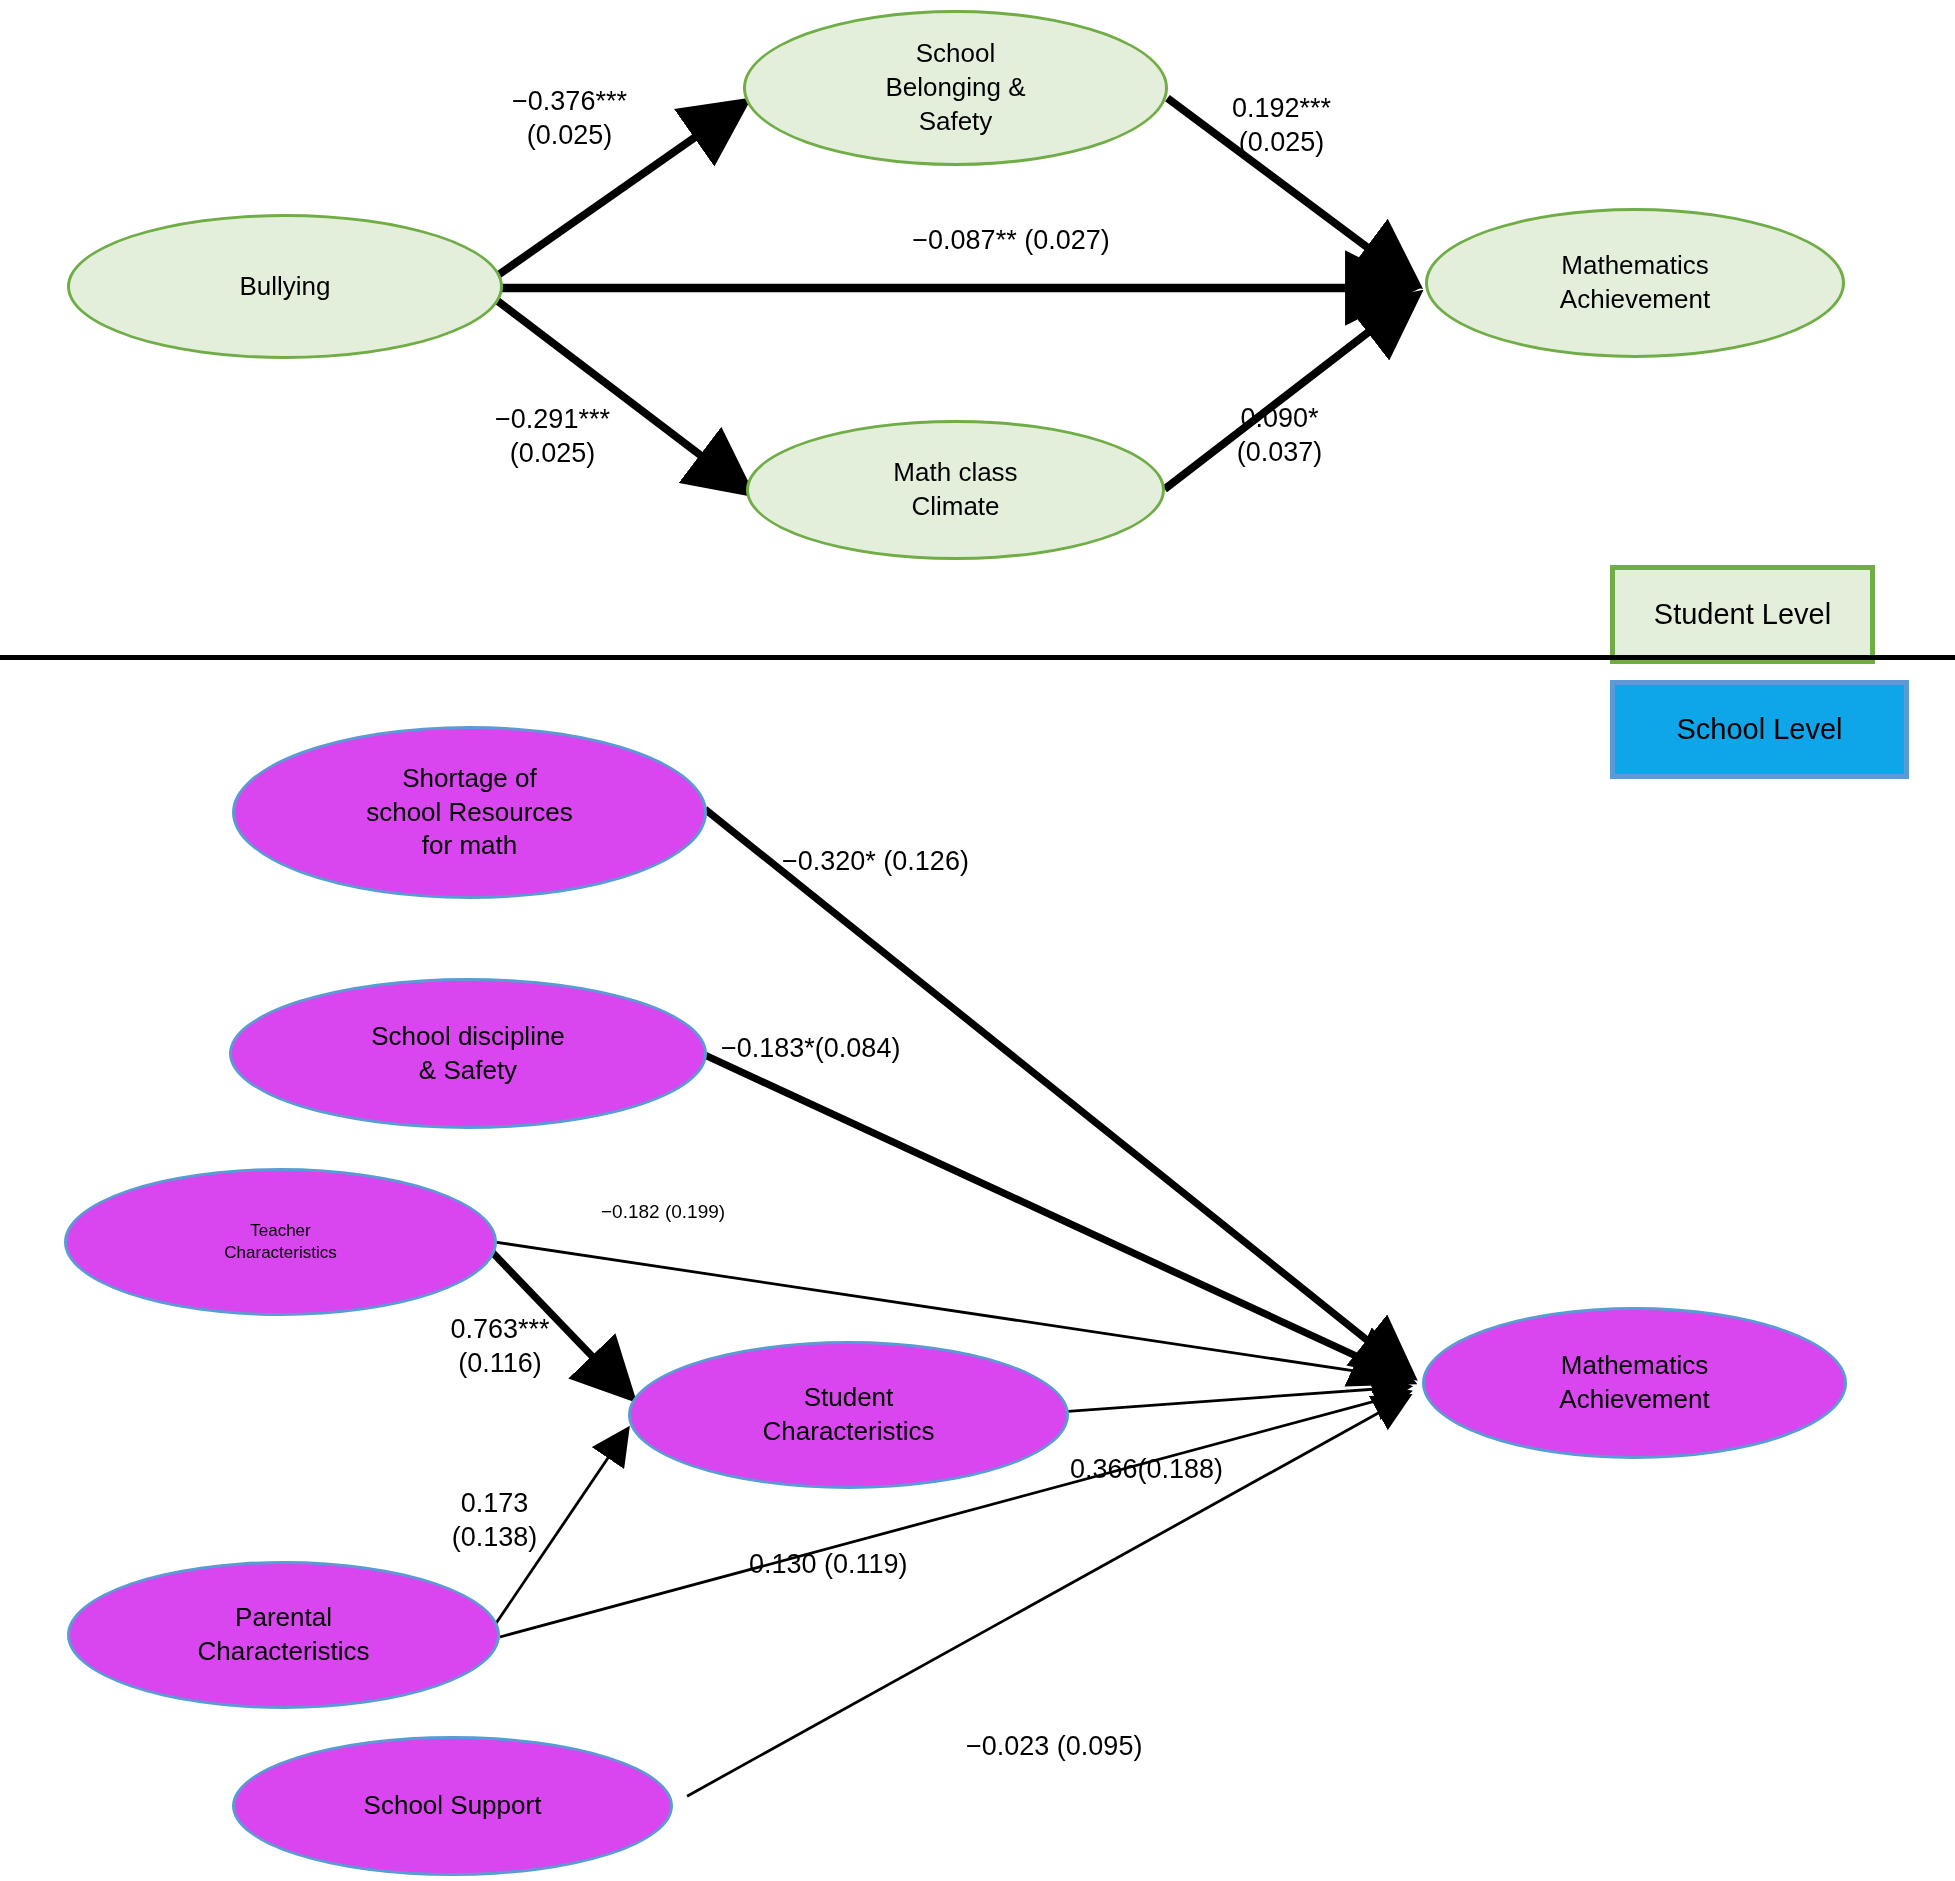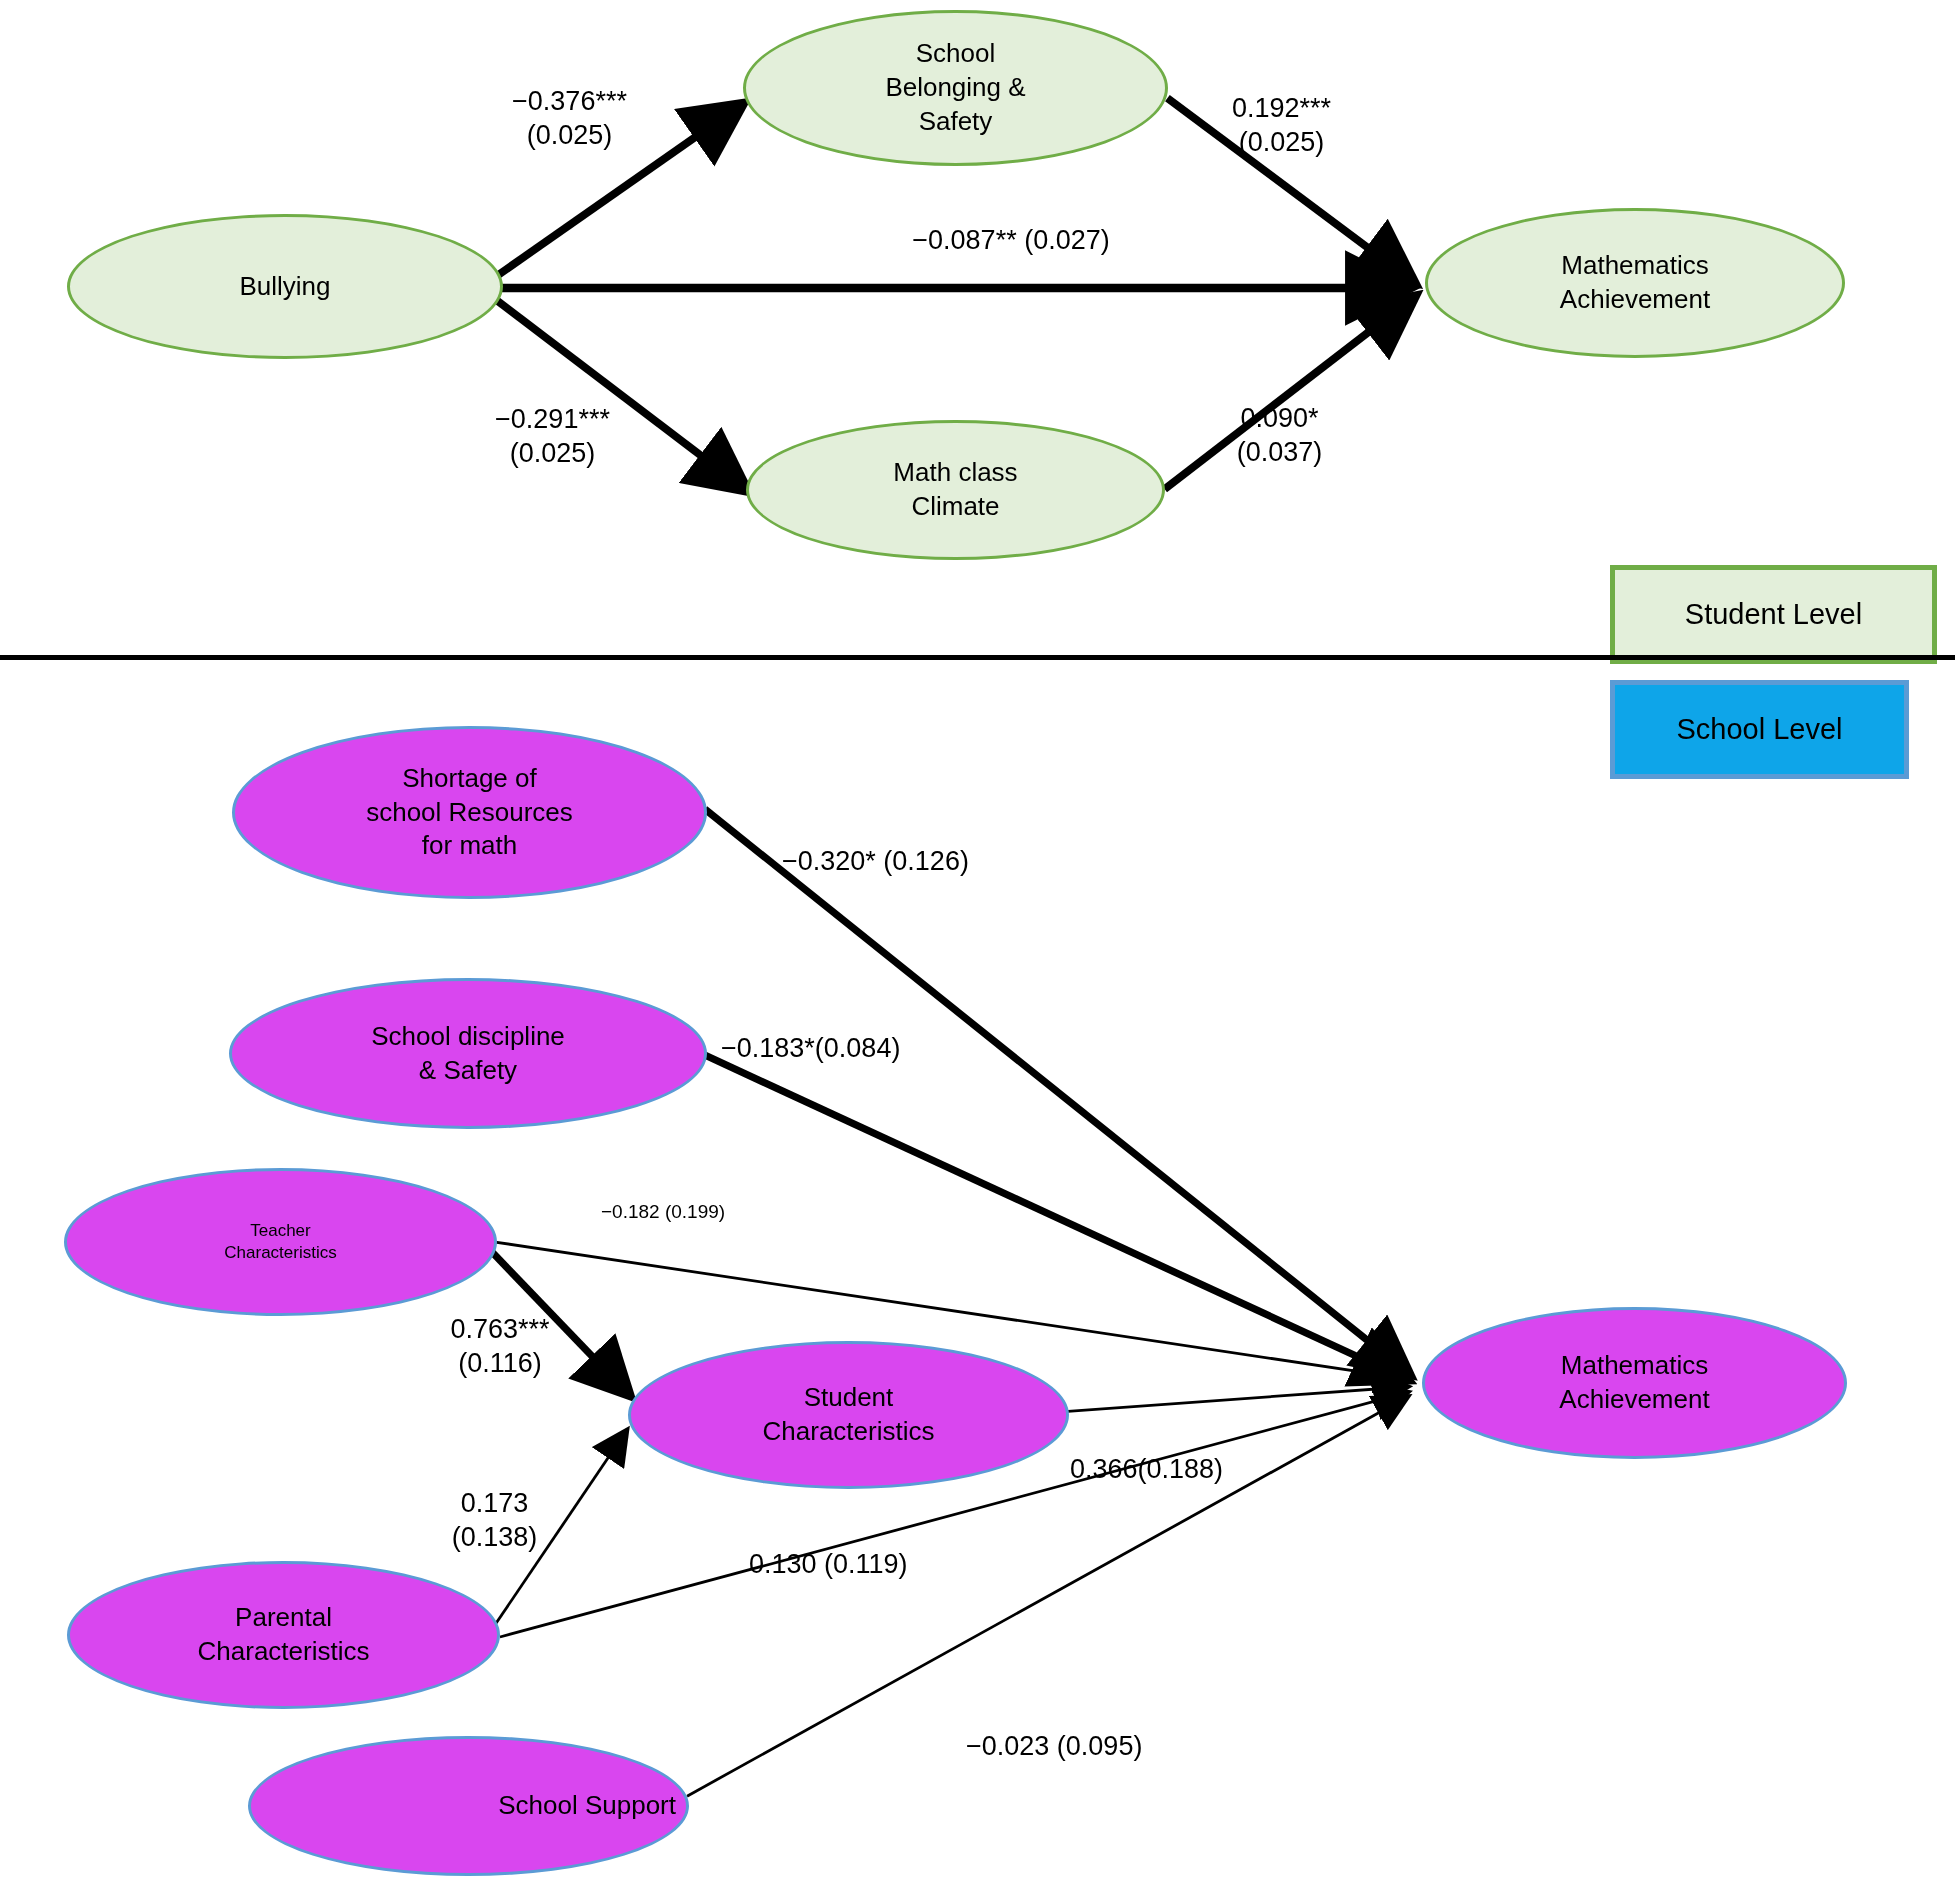--- a/index.html
+++ b/index.html
@@ -140,21 +140,21 @@
 
   <div class="edge-label" style="left:441px; top:402px; width:223px; font-size:27px;">−0.291***
 (0.025)</div>
 
   <div class="edge-label" style="left:1170px; top:91px; width:223px; font-size:27px;">0.192***
 (0.025)</div>
 
   <div class="edge-label" style="left:1168px; top:401px; width:223px; font-size:27px;">0.090*
 (0.037)</div>
 
-  <div class="legend-box student" style="left:1610px; top:565px; width:327px; height:99px; font-size:29px;">
+  <div class="legend-box student" style="left:1610px; top:565px; width:265px; height:99px; font-size:29px;">
     <span>Student Level</span>
   </div>
 
   <div class="divider" style="left:0px; top:655px; width:1955px; height:5px;"></div>
 
   <div class="legend-box school" style="left:1610px; top:680px; width:299px; height:99px; font-size:29px;">
     <span>School Level</span>
   </div>
 
   <div class="node school" style="left:232px; top:726px; width:475px; height:173px; font-size:26px;">
@@ -171,21 +171,21 @@
   <div class="node school" style="left:64px; top:1168px; width:433px; height:148px; font-size:17px;">
     <span>Teacher
 Characteristics</span>
   </div>
 
   <div class="node school" style="left:67px; top:1561px; width:433px; height:148px; font-size:26px;">
     <span>Parental
 Characteristics</span>
   </div>
 
-  <div class="node school" style="left:248px; top:1736px; width:441px; height:140px; font-size:26px;justify-content:flex-end;">
+  <div class="node school" style="left:232px; top:1736px; width:441px; height:140px; font-size:26px;">
     <span>School Support</span>
   </div>
 
   <div class="node school" style="left:628px; top:1341px; width:441px; height:148px; font-size:26px;">
     <span>Student
 Characteristics</span>
   </div>
 
   <div class="node school" style="left:1422px; top:1307px; width:425px; height:152px; font-size:26px;">
     <span>Mathematics

